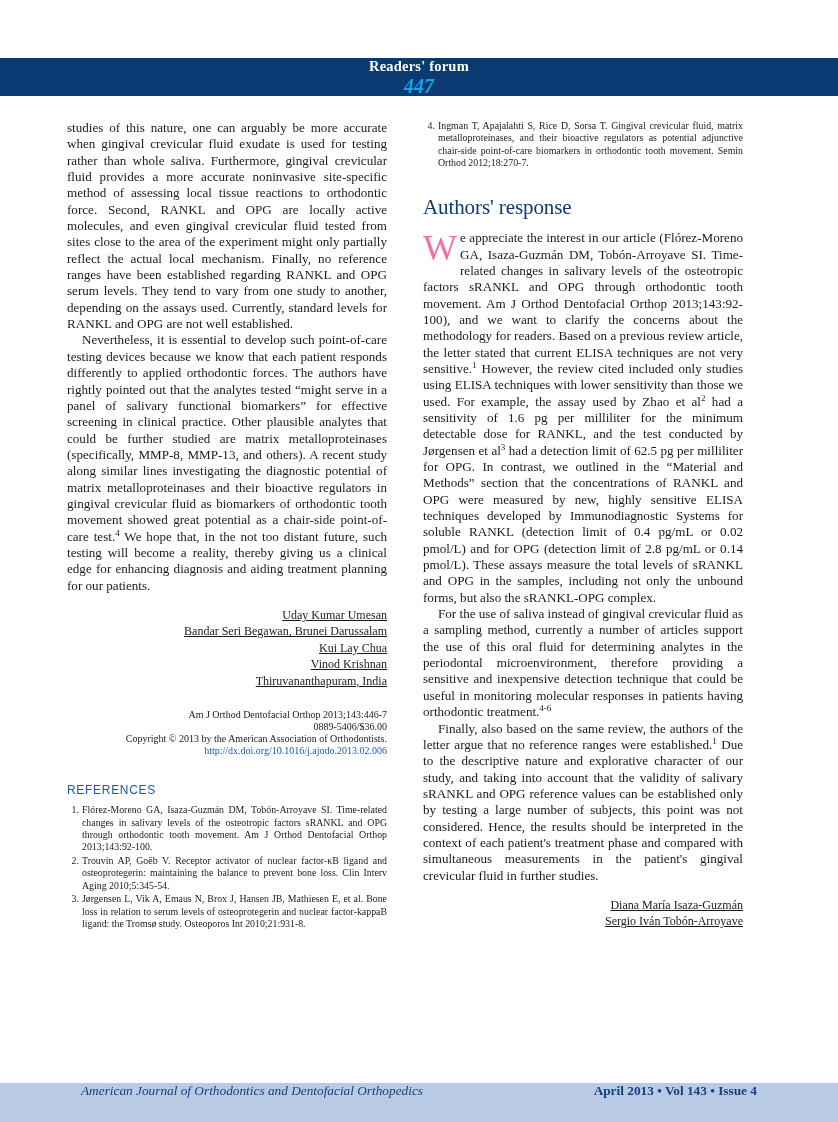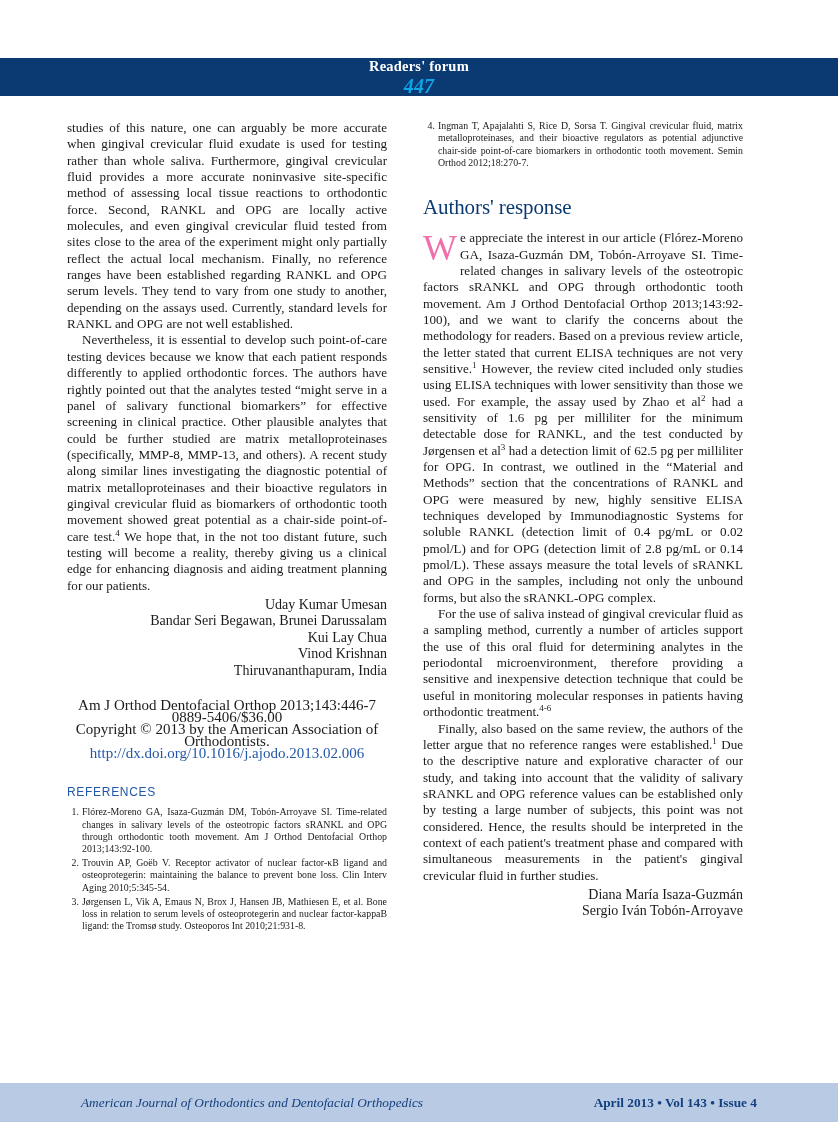--- a/index.html
+++ b/index.html
@@ -80,33 +80,34 @@
   p.body-text.indent { text-indent: 15px; }
 
   .sup {
     font-size: 9px;
     vertical-align: super;
     line-height: 0;
   }
 
   
   .signature {
-    margin-top: 3px;
+    margin-top: 13px;
     text-align: right;
-    font-size: 14px;
+    font-size: 12px;
     line-height: 16.4px;
+    text-decoration: underline;
   }
   .signature div { white-space: nowrap; }
 
   
   .smallprint {
     margin-top: 20px;
-    font-size: 15px;
+    font-size: 10px;
     line-height: 12.1px;
-    text-align: center;
+    text-align: right;
   }
   .smallprint .doi {
     color: #2257a8;
   }
 
   
   .ref-heading {
     margin-top: 26px;
     margin-bottom: 7px;
     font-size: 12px;
@@ -177,21 +178,21 @@
     background: #b9cbe4;
     box-sizing: border-box;
   }
   .footer-bar .ft-inner {
     position: absolute;
     left: 81px;
     right: 81px;
     top: 0;
     bottom: 0;
     display: flex;
-    align-items: center;
+    align-items: flex-start;
     justify-content: space-between;
   }
   .ft-journal {
     color: #14407e;
     font-size: 13.3px;
     font-style: italic;
   }
   .ft-issue {
     color: #14407e;
     font-size: 13.3px;

